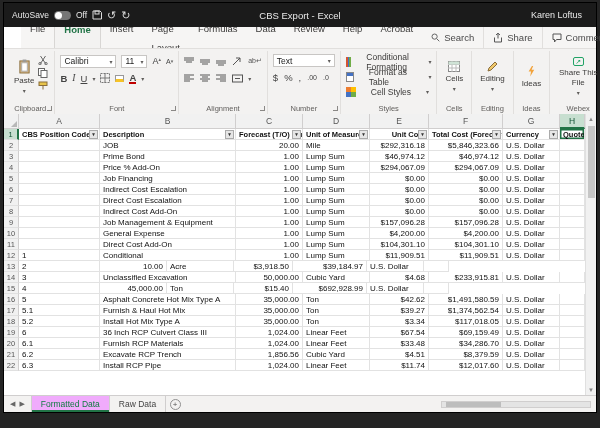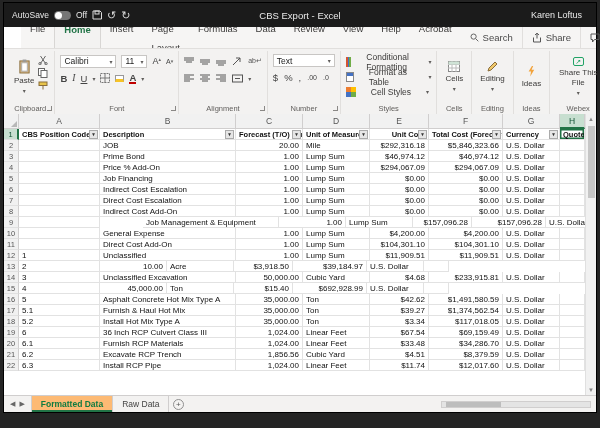--- a/index.html
+++ b/index.html
@@ -112,21 +112,21 @@
   .vscroll .bottom { margin-top:auto; }
 
   
   .sheetbar { height:17px; background:#f3f2f1; border-top:1px solid #d0cece;
               display:flex; align-items:stretch; flex:0 0 auto; }
   .snav { display:flex; align-items:center; gap:4px; padding:0 6px; color:#666; font-size:7px; }
   .stabs { display:flex; align-items:stretch; }
   .stab { padding:0 9px; display:flex; align-items:center; font-size:8.5px; color:#444;
           border-right:1px solid #d0cece; }
   .stab:first-child { border-left:1px solid #d0cece; }
-  .stab.active { background:#fdba74; color:#0f7b40; font-weight:bold;
+  .stab.active { background:#f0abfc; color:#0f7b40; font-weight:normal;
                  box-shadow:inset 0 -2px 0 #217346; }
   .addsheet { width:18px; display:flex; align-items:center; justify-content:center; }
   .addsheet span { width:11px; height:11px; border:1px solid #909090; border-radius:50%;
                    font-size:8px; line-height:9px; text-align:center; color:#555; }
   .hscroll { margin-left:auto; display:flex; align-items:center; padding-right:5px; }
   .htrack { width:150px; height:7px; background:#e4e4e4; border:1px solid #d0cece; display:flex; }
   .hthumb { width:55px; height:100%; background:#bdbdbd; margin-left:4px; }
 </style>
 </head>
 <body>
@@ -151,21 +151,20 @@
 
   <div class="tabrow">
     <div id="ribbon-tabs" style="display:flex;">
         <div class="rtab">File</div>
         <div class="rtab active">Home</div>
         <div class="rtab">Insert</div>
         <div class="rtab">Page Layout</div>
         <div class="rtab">Formulas</div>
         <div class="rtab">Data</div>
         <div class="rtab">Review</div>
-        <div class="rtab">View</div>
         <div class="rtab">Help</div>
         <div class="rtab">Acrobat</div>
       </div>
     <div class="spacer"></div>
     <div class="tr-search">
       <svg width="9" height="9" viewBox="0 0 9 9">
           <circle cx="3.6" cy="3.6" r="2.6" fill="none" stroke="#666"></circle>
           <path d="M5.8 5.8L8.3 8.3" stroke="#666"></path>
         </svg>
       <span>Search</span>
@@ -469,21 +468,21 @@
             <div class="cell r" style="width: 67px;"><span>1.00</span></div>
             <div class="cell l" style="width: 67px;"><span>Lump Sum</span></div>
             <div class="cell r" style="width: 59px;"><span>$0.00</span></div>
             <div class="cell r" style="width: 74px;"><span>$0.00</span></div>
             <div class="cell l" style="width: 57px;"><span>U.S. Dollar</span></div>
             <div class="cell l" style="width: 25px;"><span></span></div>
           </div>
           <div class="grow">
             <div class="rownum">9</div>
             <div class="cell l" style="width: 81px;"><span></span></div>
-            <div class="cell l" style="width: 136px; margin-left: 43px;"><span>Job Management &amp; Equipment</span></div>
+            <div class="cell l" style="width: 136px;"><span>Job Management &amp; Equipment</span></div>
             <div class="cell r" style="width: 67px;"><span>1.00</span></div>
             <div class="cell l" style="width: 67px;"><span>Lump Sum</span></div>
             <div class="cell r" style="width: 59px;"><span>$157,096.28</span></div>
             <div class="cell r" style="width: 74px;"><span>$157,096.28</span></div>
             <div class="cell l" style="width: 57px;"><span>U.S. Dollar</span></div>
             <div class="cell l" style="width: 25px;"><span></span></div>
           </div>
           <div class="grow">
             <div class="rownum">10</div>
             <div class="cell l" style="width: 81px;"><span></span></div>
@@ -502,21 +501,21 @@
             <div class="cell r" style="width: 67px;"><span>1.00</span></div>
             <div class="cell l" style="width: 67px;"><span>Lump Sum</span></div>
             <div class="cell r" style="width: 59px;"><span>$104,301.10</span></div>
             <div class="cell r" style="width: 74px;"><span>$104,301.10</span></div>
             <div class="cell l" style="width: 57px;"><span>U.S. Dollar</span></div>
             <div class="cell l" style="width: 25px;"><span></span></div>
           </div>
           <div class="grow">
             <div class="rownum">12</div>
             <div class="cell l" style="width: 81px;"><span>1</span></div>
-            <div class="cell l" style="width: 136px;"><span>Unclassified</span></div>
+            <div class="cell l" style="width: 136px;"><span>Conditional</span></div>
             <div class="cell r" style="width: 67px;"><span>1.00</span></div>
             <div class="cell l" style="width: 67px;"><span>Lump Sum</span></div>
             <div class="cell r" style="width: 59px;"><span>$11,909.51</span></div>
             <div class="cell r" style="width: 74px;"><span>$11,909.51</span></div>
             <div class="cell l" style="width: 57px;"><span>U.S. Dollar</span></div>
             <div class="cell l" style="width: 25px;"><span></span></div>
           </div>
           <div class="grow">
             <div class="rownum">13</div>
             <div class="cell l" style="width: 81px;"><span>2</span></div>

